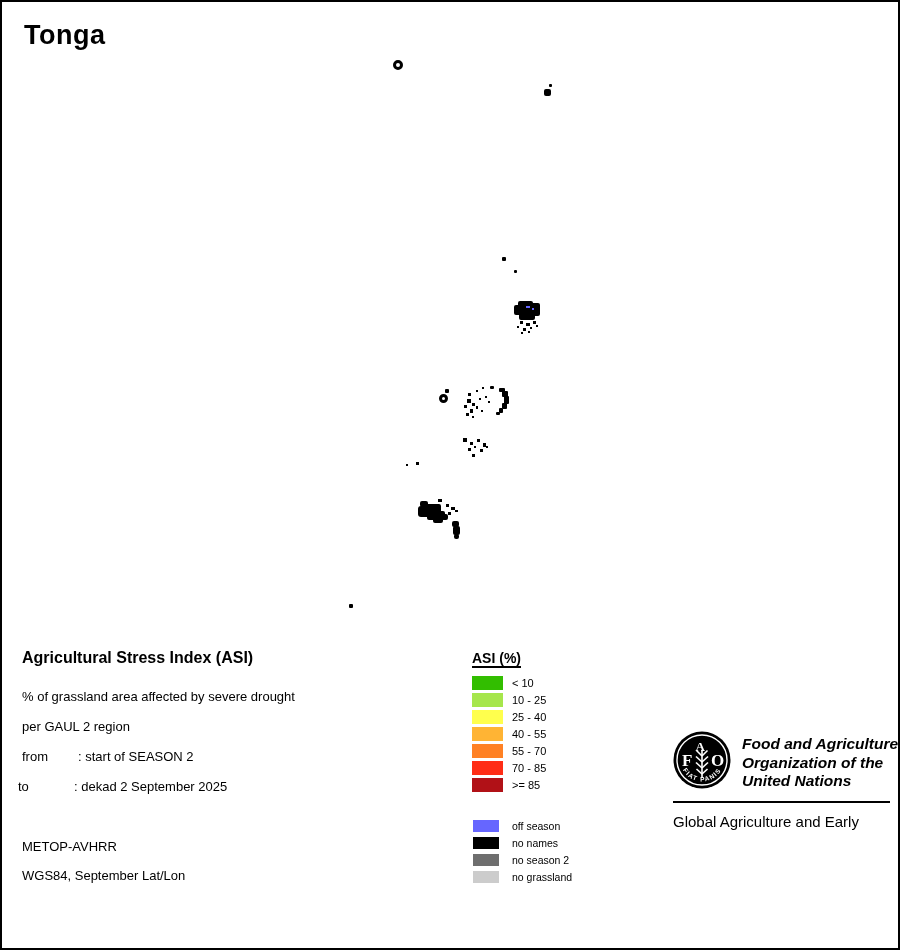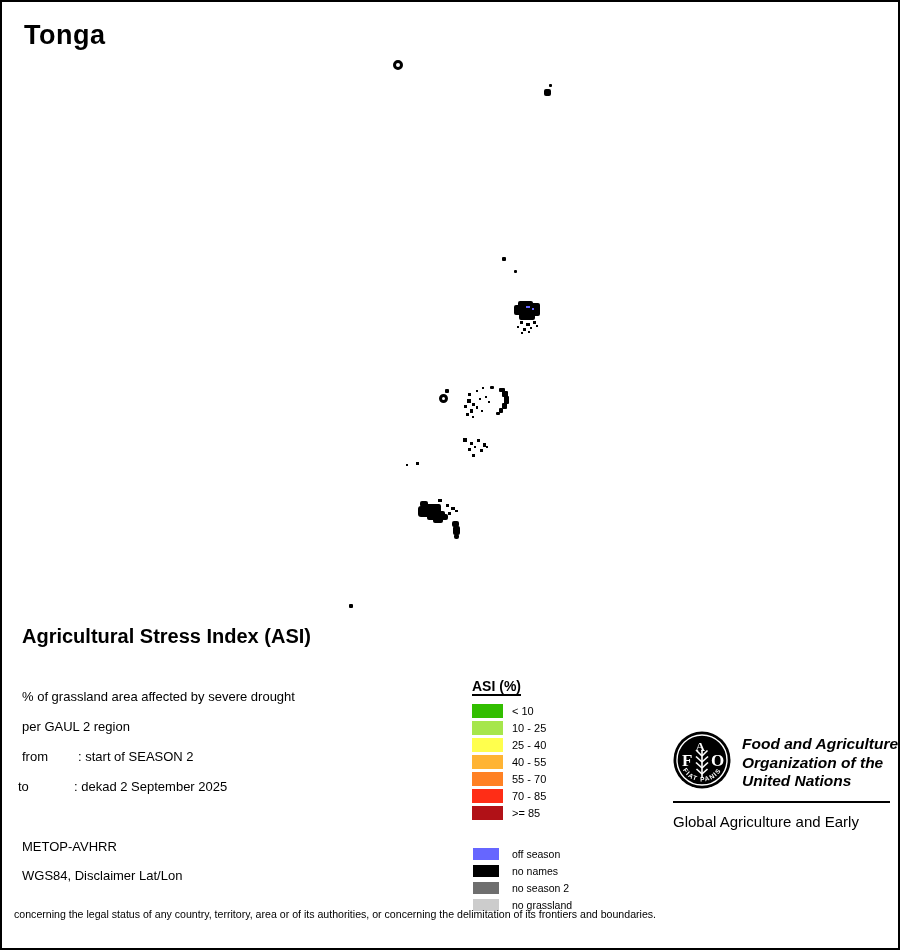--- a/index.html
+++ b/index.html
@@ -14,26 +14,26 @@
     color:#000000;
   }
   .page-title{
     position:absolute;left:22px;top:18px;
     font-size:27px;font-weight:bold;letter-spacing:0.5px;
   }
   
   .map-layer{position:absolute;left:0;top:0;width:900px;height:650px;}
   .island-blob{position:absolute;background:#000;}
   .island-ring{position:absolute;background:#fff;border:3px solid #000;border-radius:50%;box-sizing:border-box;}
-  .info-heading{position:absolute;left:0;top:623px;font-size:20px;font-weight:bold;white-space:nowrap;}
+  .info-heading{position:absolute;left:0;top:647px;font-size:16px;font-weight:bold;white-space:nowrap;}
   .info-line{position:absolute;left:0;font-size:13px;white-space:nowrap;}
   .lbl{display:inline-block;width:56px;}
   
   .legend{position:absolute;left:470px;top:648px;width:190px;}
-  .legend-title{font-size:14px;font-weight:bold;text-decoration:underline;text-decoration-thickness:2px;text-underline-offset:3px;margin-bottom:8px;margin-top:28px;}
+  .legend-title{font-size:14px;font-weight:bold;text-decoration:underline;text-decoration-thickness:2px;text-underline-offset:3px;margin-bottom:8px;}
   .legend-row{display:flex;align-items:center;height:17px;}
   .legend-swatch{width:31px;height:14px;margin-right:9px;flex:0 0 auto;}
   .legend-label{font-size:11px;white-space:nowrap;}
   .legend-extra{margin-top:24px;}
   .legend-extra .legend-swatch{width:26px;height:12px;margin-left:1px;margin-right:13px;}
   .legend-extra .legend-row{height:17px;}
   .legend-extra .legend-label{font-size:10.5px;}
   
   .fao-logo{position:absolute;left:670px;top:729px;}
   .org-name{position:absolute;left:740px;top:733px;font-size:15.5px;font-weight:bold;line-height:18.7px;white-space:nowrap;font-style:italic;}
@@ -121,21 +121,21 @@
       <div class="island-blob" style="left: 347px; top: 602px; width: 4px; height: 4px; background: rgb(0, 0, 0); border-radius: 1px;"></div>
     </div>
 
   <div>
     <div class="info-heading" style="left:20px;">Agricultural Stress Index (ASI)</div>
     <div class="info-line" style="left:20px;top:687px;">% of grassland area affected by severe drought</div>
     <div class="info-line" style="left:20px;top:717px;">per GAUL 2 region</div>
     <div class="info-line" style="left:20px;top:747px;"><span class="lbl">from</span><span>: start of SEASON 2</span></div>
     <div class="info-line" style="left:16px;top:777px;"><span class="lbl">to</span><span>: dekad 2 September 2025</span></div>
     <div class="info-line" style="left:20px;top:837px;">METOP-AVHRR</div>
-    <div class="info-line" style="left:20px;top:866px;">WGS84, Disclaimer Lat/Lon</div>
+    <div class="info-line" style="left:20px;top:866px;">WGS84, September Lat/Lon</div>
   </div>
 
   <div class="legend">
     <div class="legend-title">ASI (%)</div>
     <div id="legend-classes">
         <div class="legend-row">
           <div class="legend-swatch" style="background: rgb(50, 190, 0);"></div>
           <div class="legend-label">&lt; 10</div>
         </div>
         <div class="legend-row">
@@ -213,16 +213,15 @@
     <div>Food and Agriculture</div>
     <div>Organization of the</div>
     <div>United Nations</div>
   </div>
   <div class="brand-divider"></div>
   <div class="giews">
     <div>Global Agriculture and Early</div>
   </div>
 
   <div class="disclaimer">
-    <div>concerning the legal status of any country, territory, area or of its authorities, or concerning the delimitation of its frontiers and boundaries.</div>
   </div>
 
 </div>
 
 </body></html>

